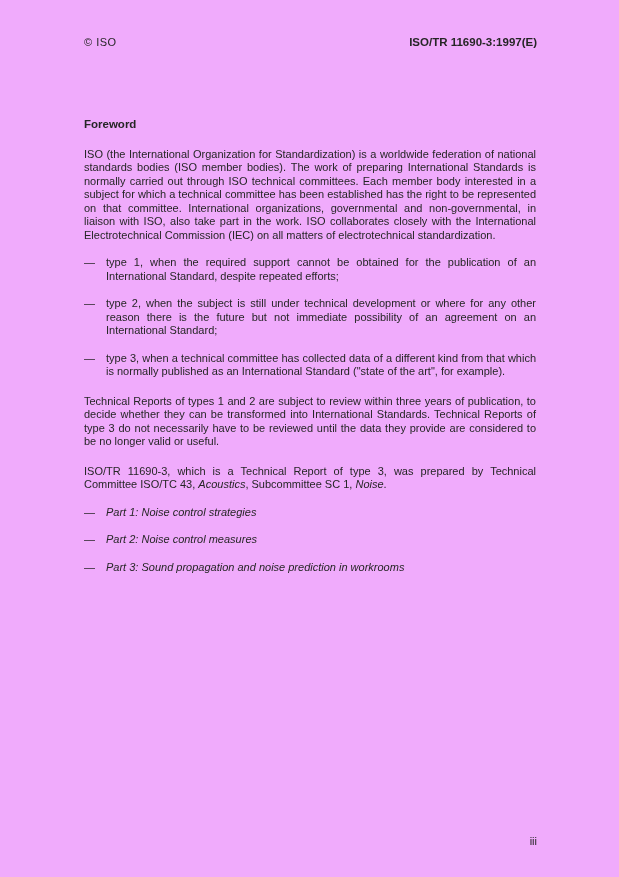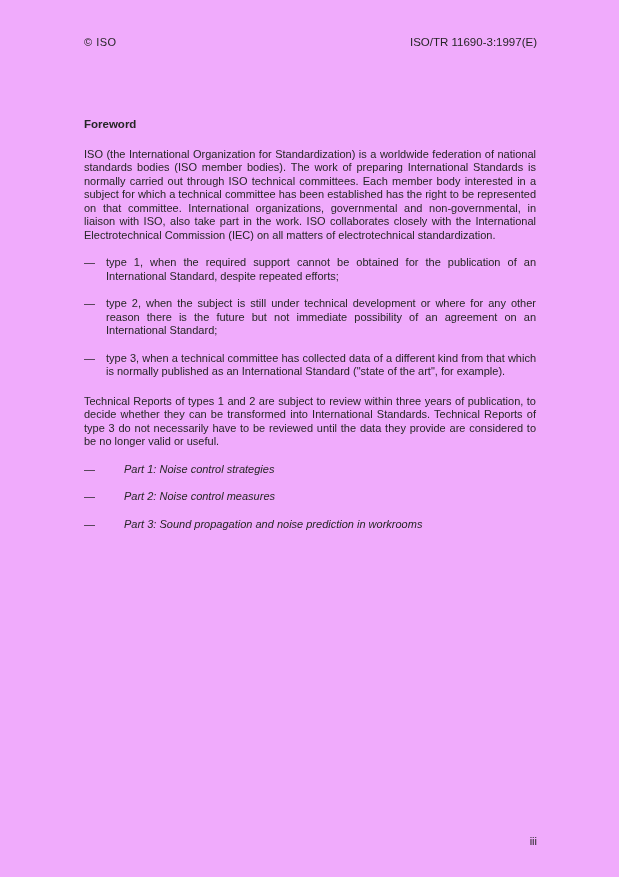--- a/index.html
+++ b/index.html
@@ -26,21 +26,21 @@
     display: flex;
     justify-content: space-between;
     align-items: baseline;
     font-size: 11px;
   }
   .copyright-mark {
     font-size: 11px;
     letter-spacing: 0.5px;
   }
   .doc-ref {
-    font-weight: normal;
+    font-weight: bold;
     font-size: 11.5px;
   }
   .content {
     position: absolute;
     top: 118px;
     left: 84px;
     width: 452px;
     font-size: 11px;
     line-height: 13.5px;
     text-align: justify;
@@ -65,21 +65,20 @@
     width: 22px;
     flex: none;
   }
   .item-text {
     flex: 1;
     text-align: justify;
   }
   .parts .item-text {
     font-style: italic;
     text-align: left;
-    margin-left: 18px;
   }
   .italic {
     font-style: italic;
   }
   .page-footer {
     position: absolute;
     right: 82px;
     bottom: 30px;
     font-size: 11px;
   }
@@ -111,20 +110,21 @@
         <span class="item-text">type 2, when the subject is still under technical development or where for any other reason there is the future but not immediate possibility of an agreement on an International Standard;</span>
       </div>
       <div class="list-item">
         <span class="list-marker">—</span>
         <span class="item-text">type 3, when a technical committee has collected data of a different kind from that which is normally published as an International Standard ("state of the art", for example).</span>
       </div>
     </div>
 
     <p class="para">Technical Reports of types 1 and 2 are subject to review within three years of publication, to decide whether they can be transformed into International Standards. Technical Reports of type 3 do not necessarily have to be reviewed until the data they provide are considered to be no longer valid or useful.</p>
 
+    <p class="para"><span>ISO/TR 11690-3, which is a Technical Report of type 3, was prepared by Technical Committee ISO/TC 43, </span><span class="italic">Acoustics</span><span>, Subcommittee SC 1, </span><span class="italic">Noise</span><span>.</span></p>
 
 
     <div class="list parts">
       <div class="list-item">
         <span class="list-marker">—</span>
         <span class="item-text">Part 1: Noise control strategies</span>
       </div>
       <div class="list-item">
         <span class="list-marker">—</span>
         <span class="item-text">Part 2: Noise control measures</span>

